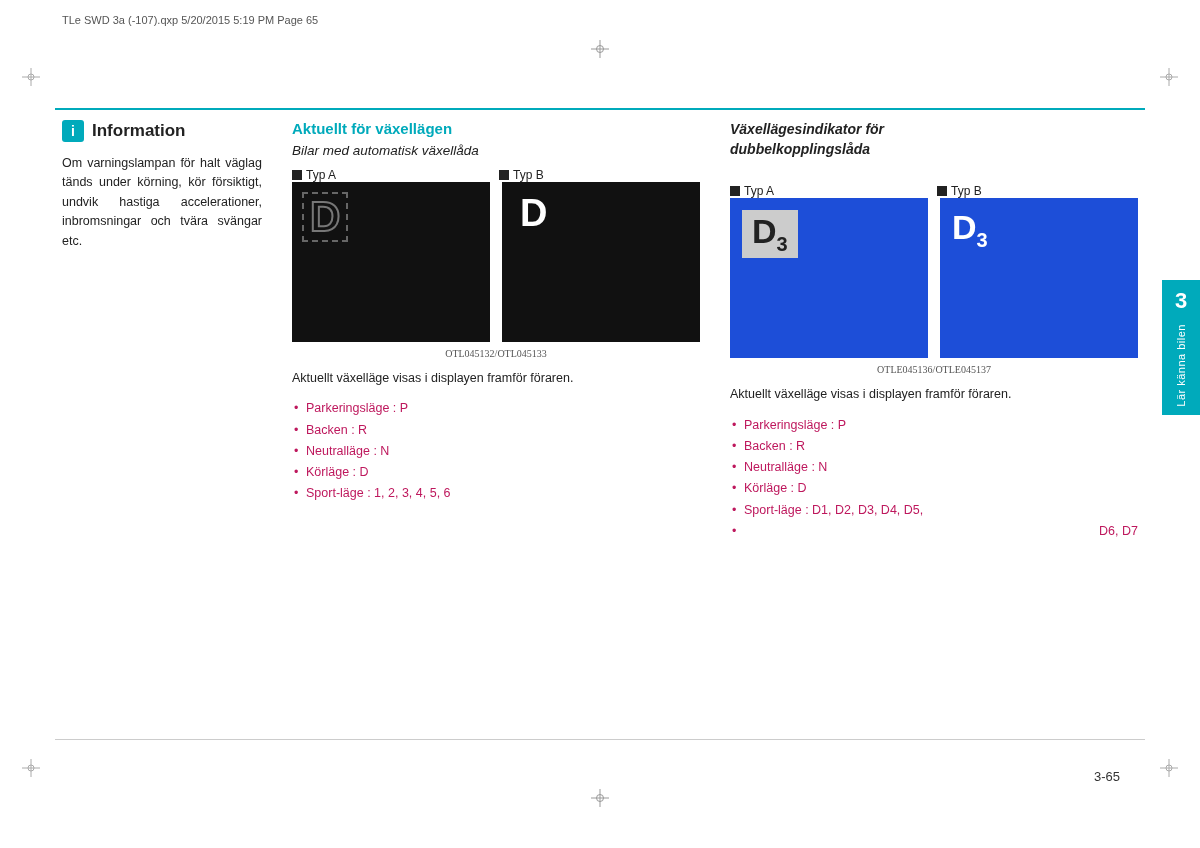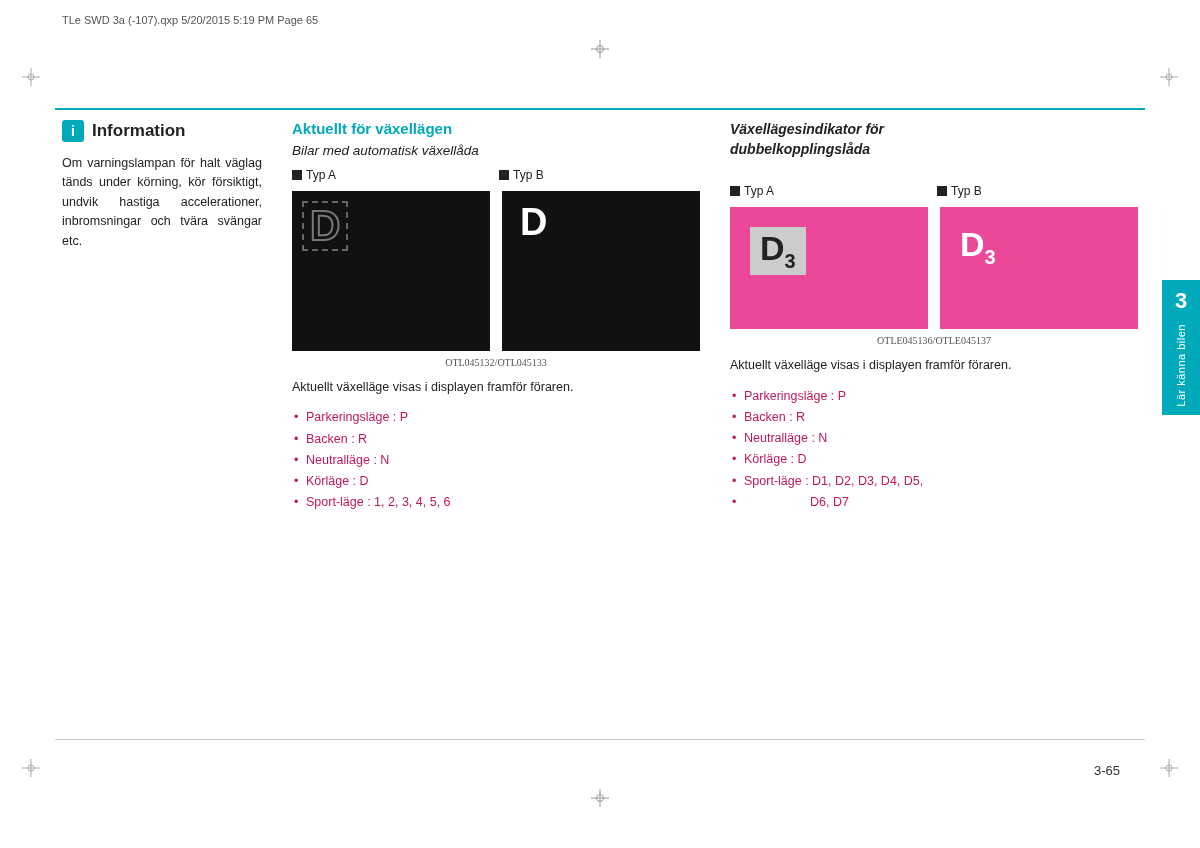--- a/index.html
+++ b/index.html
@@ -76,21 +76,21 @@
       writing-mode: vertical-rl;
       transform: rotate(180deg);
       font-size: 11px;
       color: #fff;
       letter-spacing: 0.5px;
     }
 
     
     .footer-page-num {
       position: absolute;
-      bottom: 70px;
+      bottom: 64px;
       right: 80px;
       font-size: 13px;
       color: #333;
     }
 
     
     .bottom-crosshair {
       position: absolute;
       bottom: 38px;
       left: 50%;
@@ -199,21 +199,21 @@
       font-style: italic;
       color: #222;
       margin-bottom: 25px;
       line-height: 1.4;
     }
 
     
     .type-labels {
       display: flex;
       gap: 6px;
-      margin-bottom: 9px;
+      margin-bottom: 0;
     }
     .type-label {
       display: flex;
       align-items: center;
       gap: 4px;
       font-size: 12px;
       color: #222;
     }
     .type-label-square {
       width: 10px;
@@ -288,27 +288,27 @@
       left: 2px;
     }
 
     
     .right-displays-row {
       display: flex;
       gap: 12px;
       margin-bottom: 6px;
     }
     .right-display-box {
-      background: #ec4899;
+      background: #1d4ed8;
       flex: 1;
-      height: 122px;
+      height: 160px;
       display: flex;
       align-items: flex-start;
       justify-content: flex-start;
-      padding: 20px;
+      padding: 12px;
     }
 
     svg.crosshair {
       width: 18px;
       height: 18px;
     }
   </style>
 </head>
 <body>
 
@@ -450,21 +450,21 @@
     <div class="image-caption">OTLE045136/OTLE045137</div>
 
     <p class="display-text">Aktuellt växelläge visas i displayen framför föraren.</p>
 
     <ul class="bullet-list">
       <li>Parkeringsläge : P</li>
       <li>Backen : R</li>
       <li>Neutralläge : N</li>
       <li>Körläge : D</li>
       <li>Sport-läge : D1,  D2,  D3,  D4,  D5,</li>
-      <li style="padding-left:80px; list-style:none;">D6, D7</li>
+      <li style="padding-left:80px; list-style:none;text-align:right;">D6, D7</li>
     </ul>
   </div>
 
 </div>
 
 <div class="page-bottom-line"></div>
 
 <div class="footer-page-num">3-65</div>
 
 <div class="bottom-crosshair">

